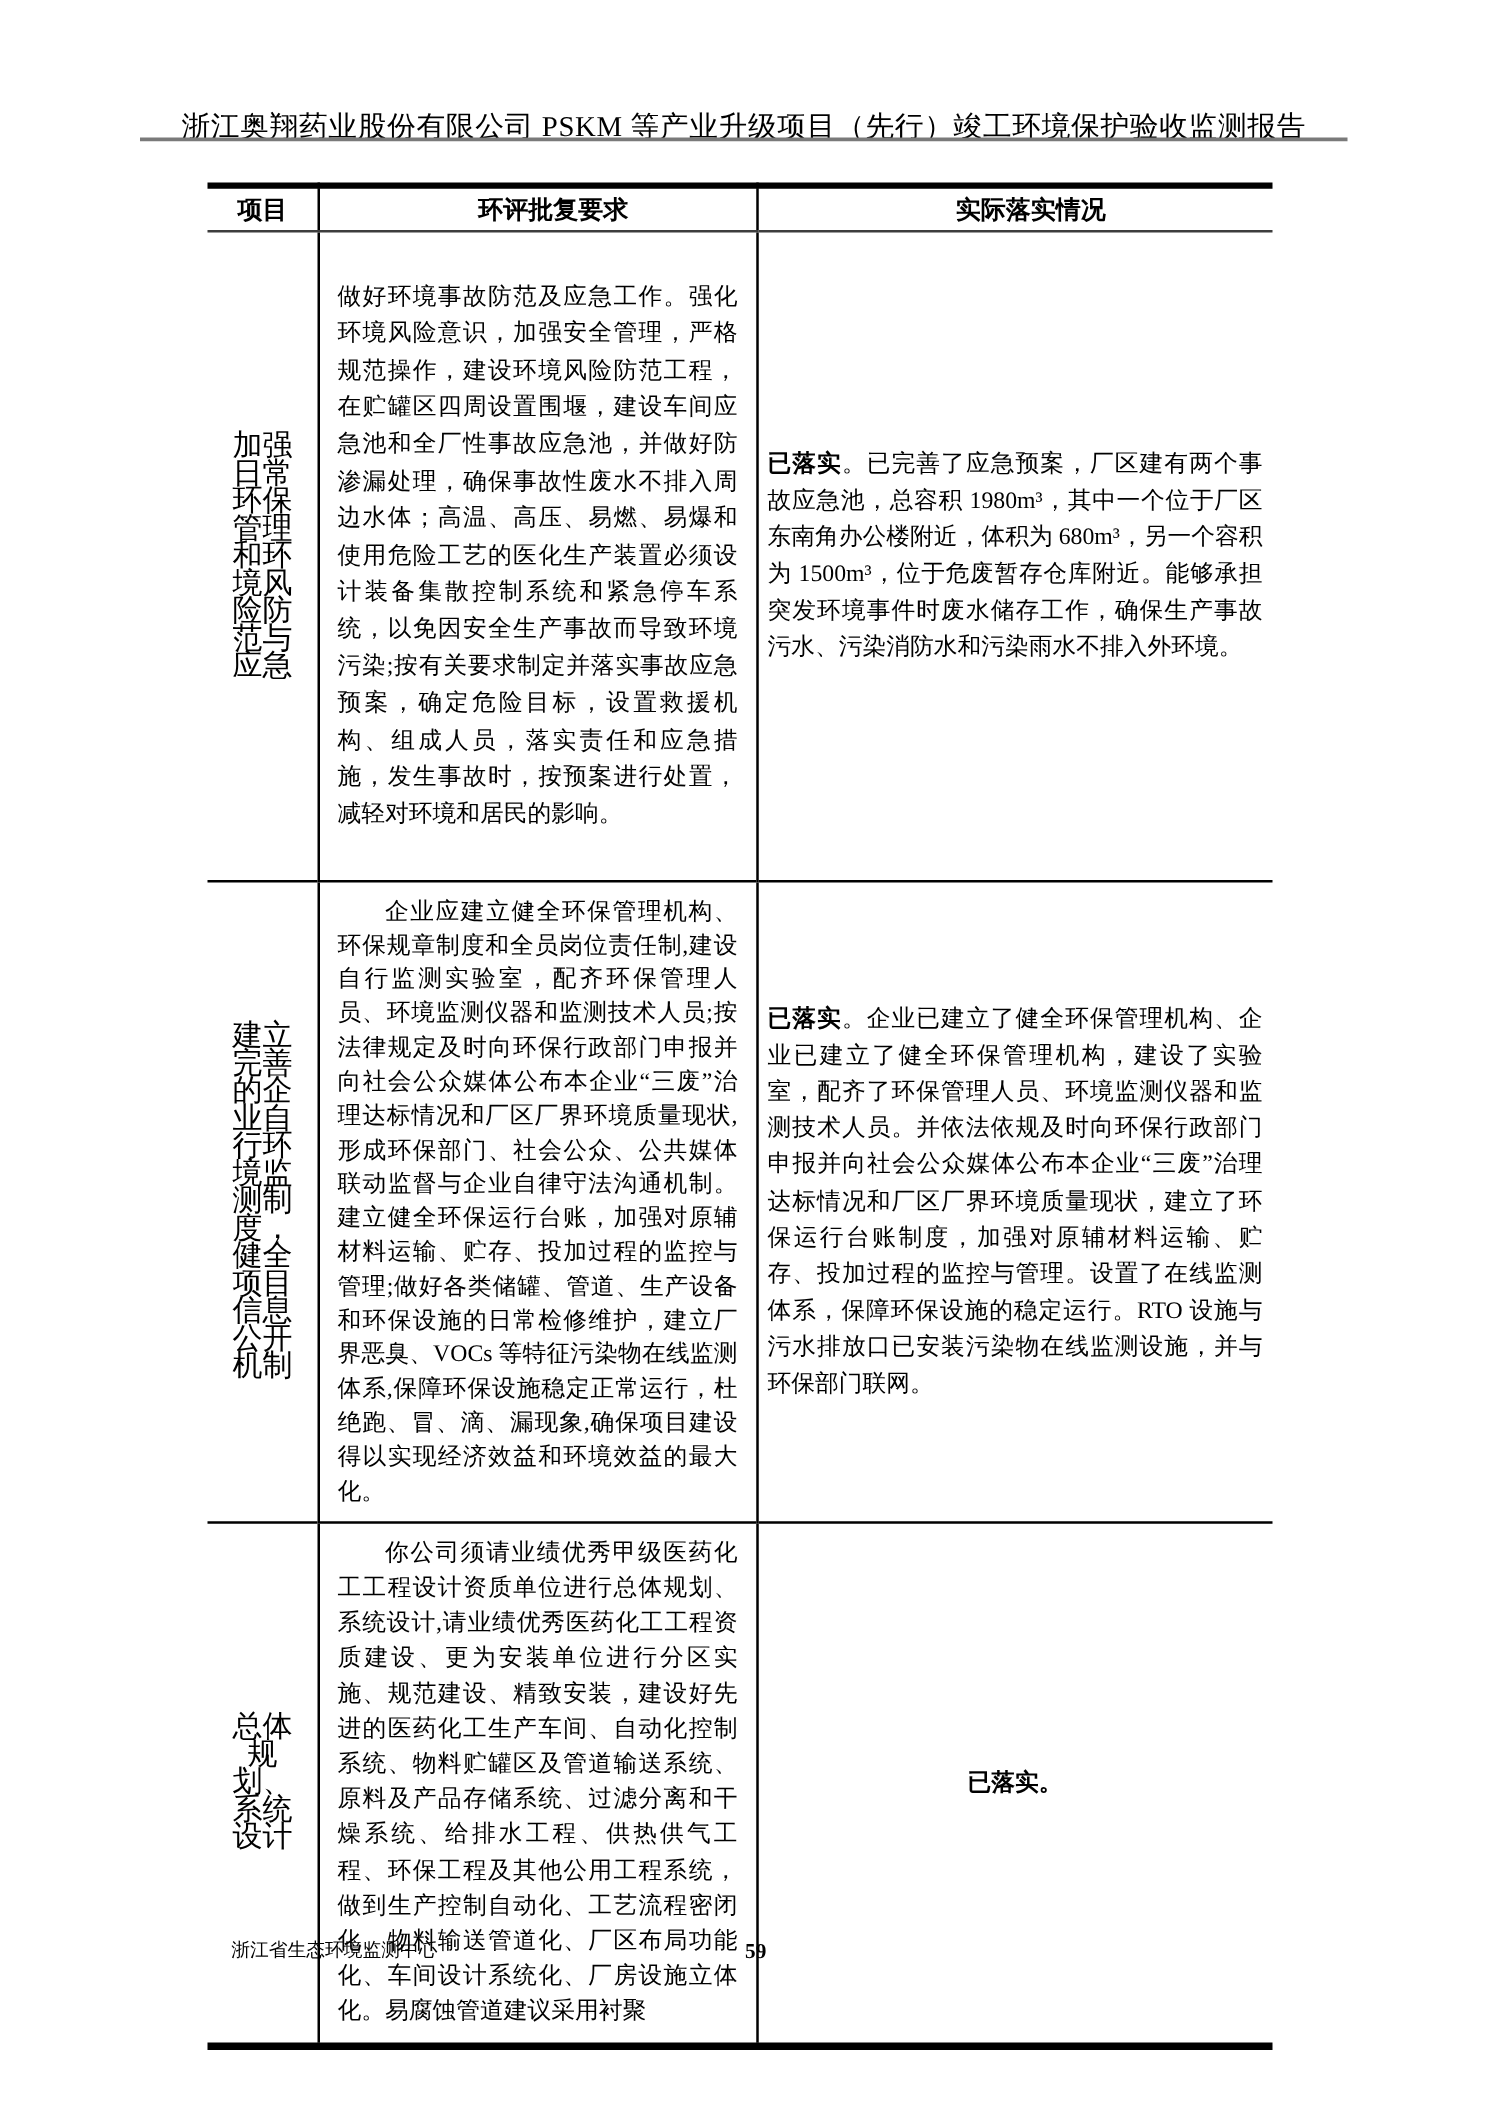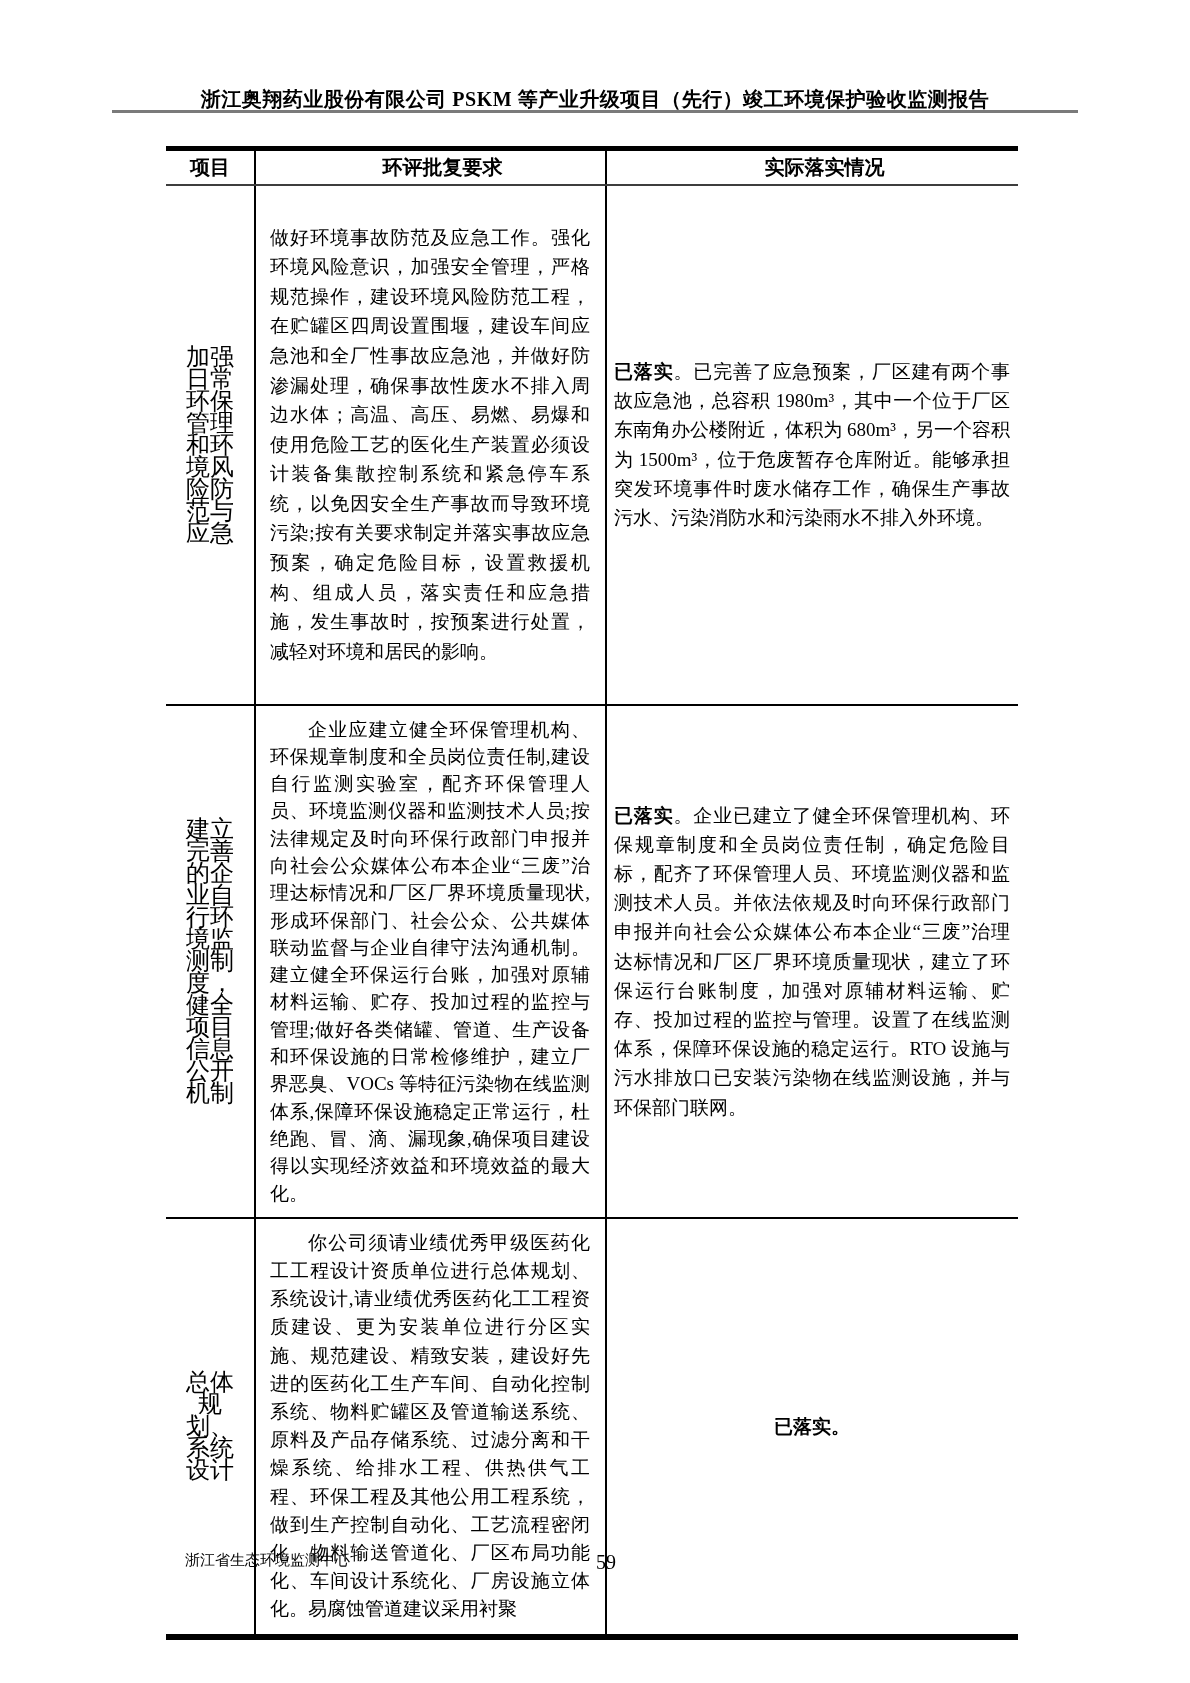--- a/index.html
+++ b/index.html
@@ -4,23 +4,22 @@
 <style>
   html, body { margin: 0; padding: 0; }
   body {
     width: 1190px; height: 1683px;
     background: #ffffff; color: #000;
     position: relative;
     font-family: "Liberation Serif", "DejaVu Serif", serif;
   }
   .doc-header {
     position: absolute; top: 86px; left: 0; width: 100%;
-    text-align: center; font-size: 20px; letter-spacing: 0.5px;
+    text-align: center; font-size: 23px; letter-spacing: 0.5px;
     white-space: nowrap;
-    font-weight: bold;
   }
   .header-rule {
     position: absolute; top: 110px; left: 112px; width: 966px; height: 3px;
     background: #7a7a7a;
   }
   table.approval {
     position: absolute; left: 166px; top: 146px; width: 852px;
     border-collapse: collapse; table-layout: fixed;
     border-top: 5px solid #000; border-bottom: 6px solid #000;
   }
@@ -52,21 +51,21 @@
   .status-text {
     margin: 0; font-size: 19px; line-height: 29.2px;
     text-align: justify; text-justify: inter-ideograph;
   }
   tr.r3 .status-text { text-align: center; }
   b.impl { font-weight: bold; }
   .doc-footer-org {
     position: absolute; top: 1551px; left: 185px; font-size: 15px;
   }
   .doc-page-num {
-    position: absolute; top: 1551px; left: 596px; font-size: 20px;
+    position: absolute; top: 1551px; left: 596px; font-size: 17px; font-weight: bold;
   }
 </style>
 </head>
 <body>
 
 <div class="doc-header">浙江奥翔药业股份有限公司 PSKM 等产业升级项目（先行）竣工环境保护验收监测报告</div>
 <div class="header-rule"></div>
 
 <table class="approval">
   <colgroup>
@@ -110,21 +109,21 @@
 度，
 健全
 项目
 信息
 公开
 机制</td>
     <td class="req v">
       <p class="req-text indent">企业应建立健全环保管理机构、环保规章制度和全员岗位责任制,建设自行监测实验室，配齐环保管理人员、环境监测仪器和监测技术人员;按法律规定及时向环保行政部门申报并向社会公众媒体公布本企业“三废”治理达标情况和厂区厂界环境质量现状,形成环保部门、社会公众、公共媒体联动监督与企业自律守法沟通机制。建立健全环保运行台账，加强对原辅材料运输、贮存、投加过程的监控与管理;做好各类储罐、管道、生产设备和环保设施的日常检修维护，建立厂界恶臭、VOCs 等特征污染物在线监测体系,保障环保设施稳定正常运行，杜绝跑、冒、滴、漏现象,确保项目建设得以实现经济效益和环境效益的最大化。</p>
     </td>
     <td class="status v">
-      <p class="status-text"><b class="impl">已落实</b><span>。企业已建立了健全环保管理机构、环保规章制度和全员岗位责任制，确定危险目标，配齐了环保管理人员、环境监测仪器和监测技术人员。并依法依规及时向环保行政部门申报并向社会公众媒体公布本企业“三废”治理达标情况和厂区厂界环境质量现状，建立了环保运行台账制度，加强对原辅材料运输、贮存、投加过程的监控与管理。设置了在线监测体系，保障环保设施的稳定运行。RTO 设施与污水排放口已安装污染物在线监测设施，并与环保部门联网。</span></p>
+      <p class="status-text"><b class="impl">已落实</b><span>。企业已建立了健全环保管理机构、企业已建立了健全环保管理机构，建设了实验室，配齐了环保管理人员、环境监测仪器和监测技术人员。并依法依规及时向环保行政部门申报并向社会公众媒体公布本企业“三废”治理达标情况和厂区厂界环境质量现状，建立了环保运行台账制度，加强对原辅材料运输、贮存、投加过程的监控与管理。设置了在线监测体系，保障环保设施的稳定运行。RTO 设施与污水排放口已安装污染物在线监测设施，并与环保部门联网。</span></p>
     </td>
   </tr>
 
   <tr class="datarow r3">
     <td class="project">总体
 规
 划、
 系统
 设计</td>
     <td class="req v">

